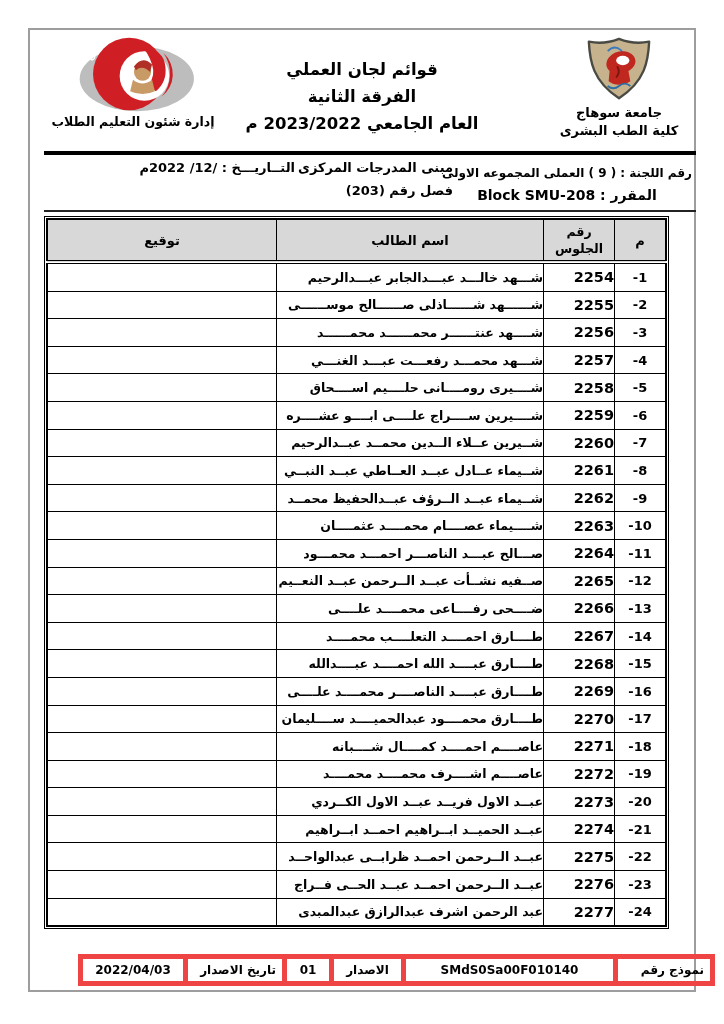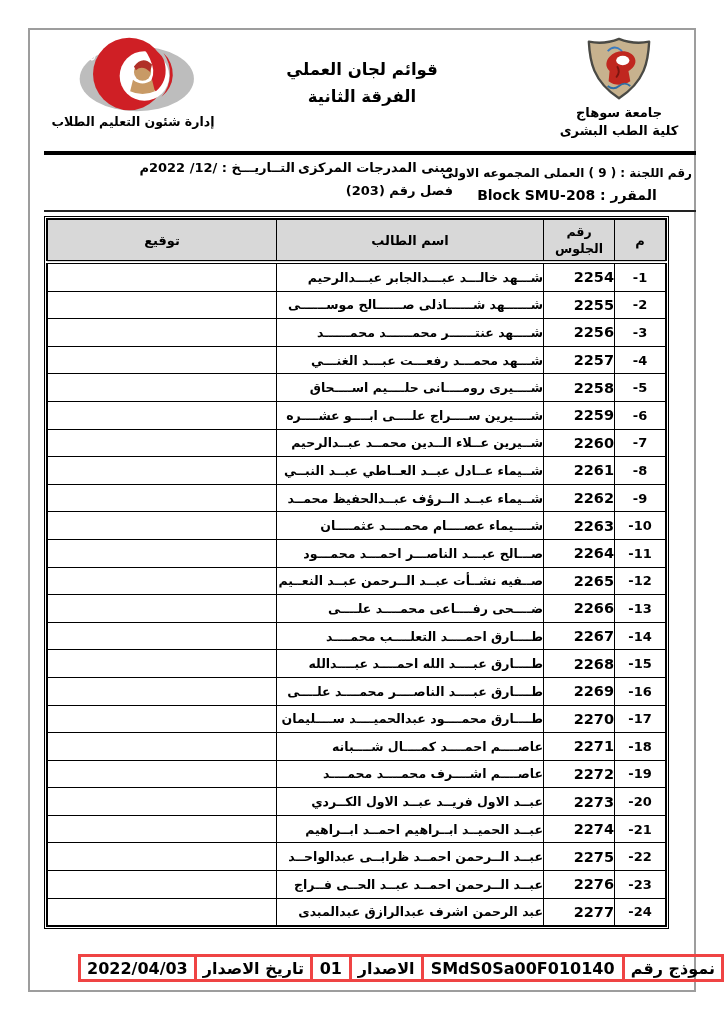--- a/index.html
+++ b/index.html
@@ -49,21 +49,21 @@
   .c-no{width:50px;}   td.c-no{text-align:center;font-size:13px;direction:ltr;}
   .c-seat{width:70px;} td.c-seat{text-align:right;font-size:14.5px;}
   .c-name{width:266px;}td.c-name{text-align:right;font-size:12.5px;padding:0 5px 0 2px;}
   .c-sig{width:228px;}
   th .two-line{line-height:17px;font-size:12.5px;}
   
   table.footer{
     position:absolute;left:78px;top:954px;border-collapse:collapse;direction:rtl;
     font-weight:bold;
   }
-  table.footer td{border:3px solid #ef4444;height:22px;font-size:16px;padding:0 6px;white-space:nowrap;}
+  table.footer td{border:5px solid #ef4444;height:22px;font-size:12px;padding:0 6px;white-space:nowrap;}
   td.f-label{width:80px;text-align:right;}
   td.f-code{width:195px;text-align:center;direction:ltr;font-size:13px;}
   td.f-issue-label{width:55px;text-align:center;}
   td.f-issue{width:30px;text-align:center;direction:ltr;}
   td.f-dlabel{width:82px;}
   td.f-date{width:88px;text-align:center;}
 </style>
 </head>
 <body>
 
@@ -85,20 +85,21 @@
     <path d="M 80,48 q 10,8 20,0 l 3,12 q -13,6 -26,0 z" fill="#c89a66"></path>
     <text font-size="9.5" font-weight="bold" fill="#ffffff"><textPath href="#topArc" startOffset="8">جامعة سوهاج</textPath></text>
     <text font-size="9" font-weight="bold" fill="#ffffff"><textPath href="#botArc" startOffset="6">كلية الطب</textPath></text>
   </svg>
   <div class="label">إدارة شئون التعليم الطلاب</div>
 </div>
 
 <div class="title-block">
   <div>قوائم لجان العملي</div>
   <div>الفرقة الثانية</div>
+  <div>العام الجامعي 2023/2022 م</div>
 </div>
 
 <div class="logo-right">
   <svg viewBox="0 0 80 70">
     <path d="M 40,3 C 30,7 18,8 8,6 C 9,26 12,48 40,66 C 68,48 71,26 72,6 C 62,8 50,7 40,3 Z" fill="#c7b28e" stroke="#4a4a45" stroke-width="2.5" stroke-linejoin="round"></path>
     <path d="M 28,16 q 7,-7 14,-1 q 3,3 1,6" fill="none" stroke="#3a7abf" stroke-width="2"></path>
     <path d="M 30,22 c 8,-9 24,-7 27,2 c 2,6 -3,11 -7,13 l 2,11 c -7,5 -17,5 -23,0 l 1,-11 c -5,-4 -4,-11 0,-15 z" fill="#c0271f"></path>
     <ellipse cx="44" cy="26" rx="7" ry="5" fill="#ffffff"></ellipse>
     <path d="M 38,32 q 4,6 -1,12" fill="none" stroke="#7a1510" stroke-width="2"></path>
     <path d="M 28,53 q 6,5 12,0 q 6,-5 12,0" fill="none" stroke="#2e6da4" stroke-width="2"></path>

